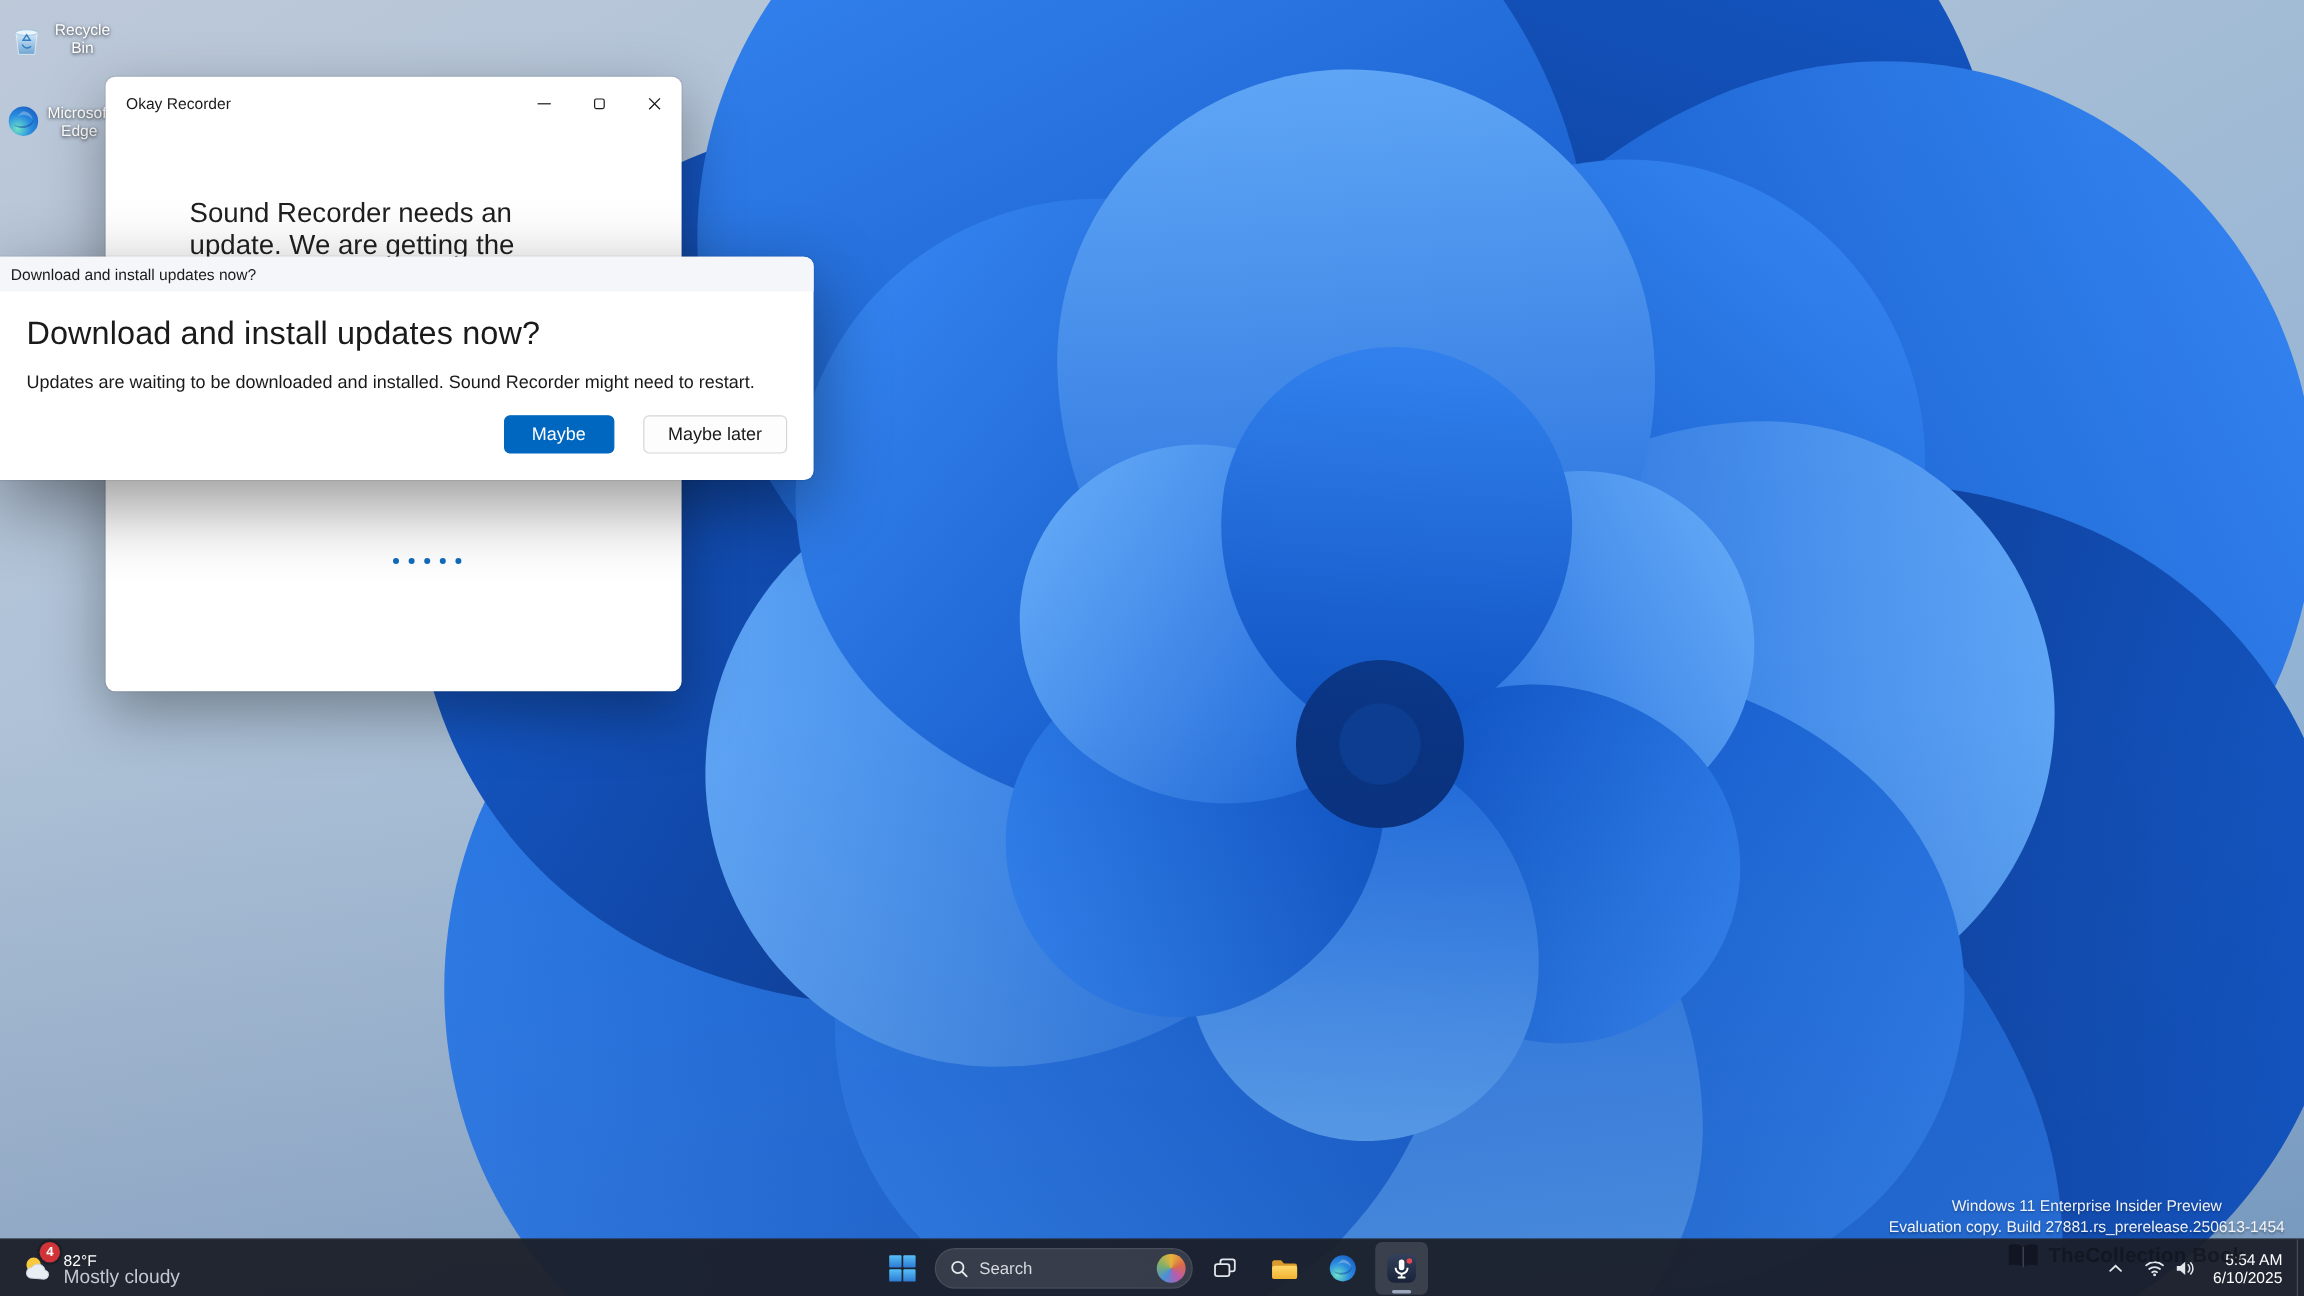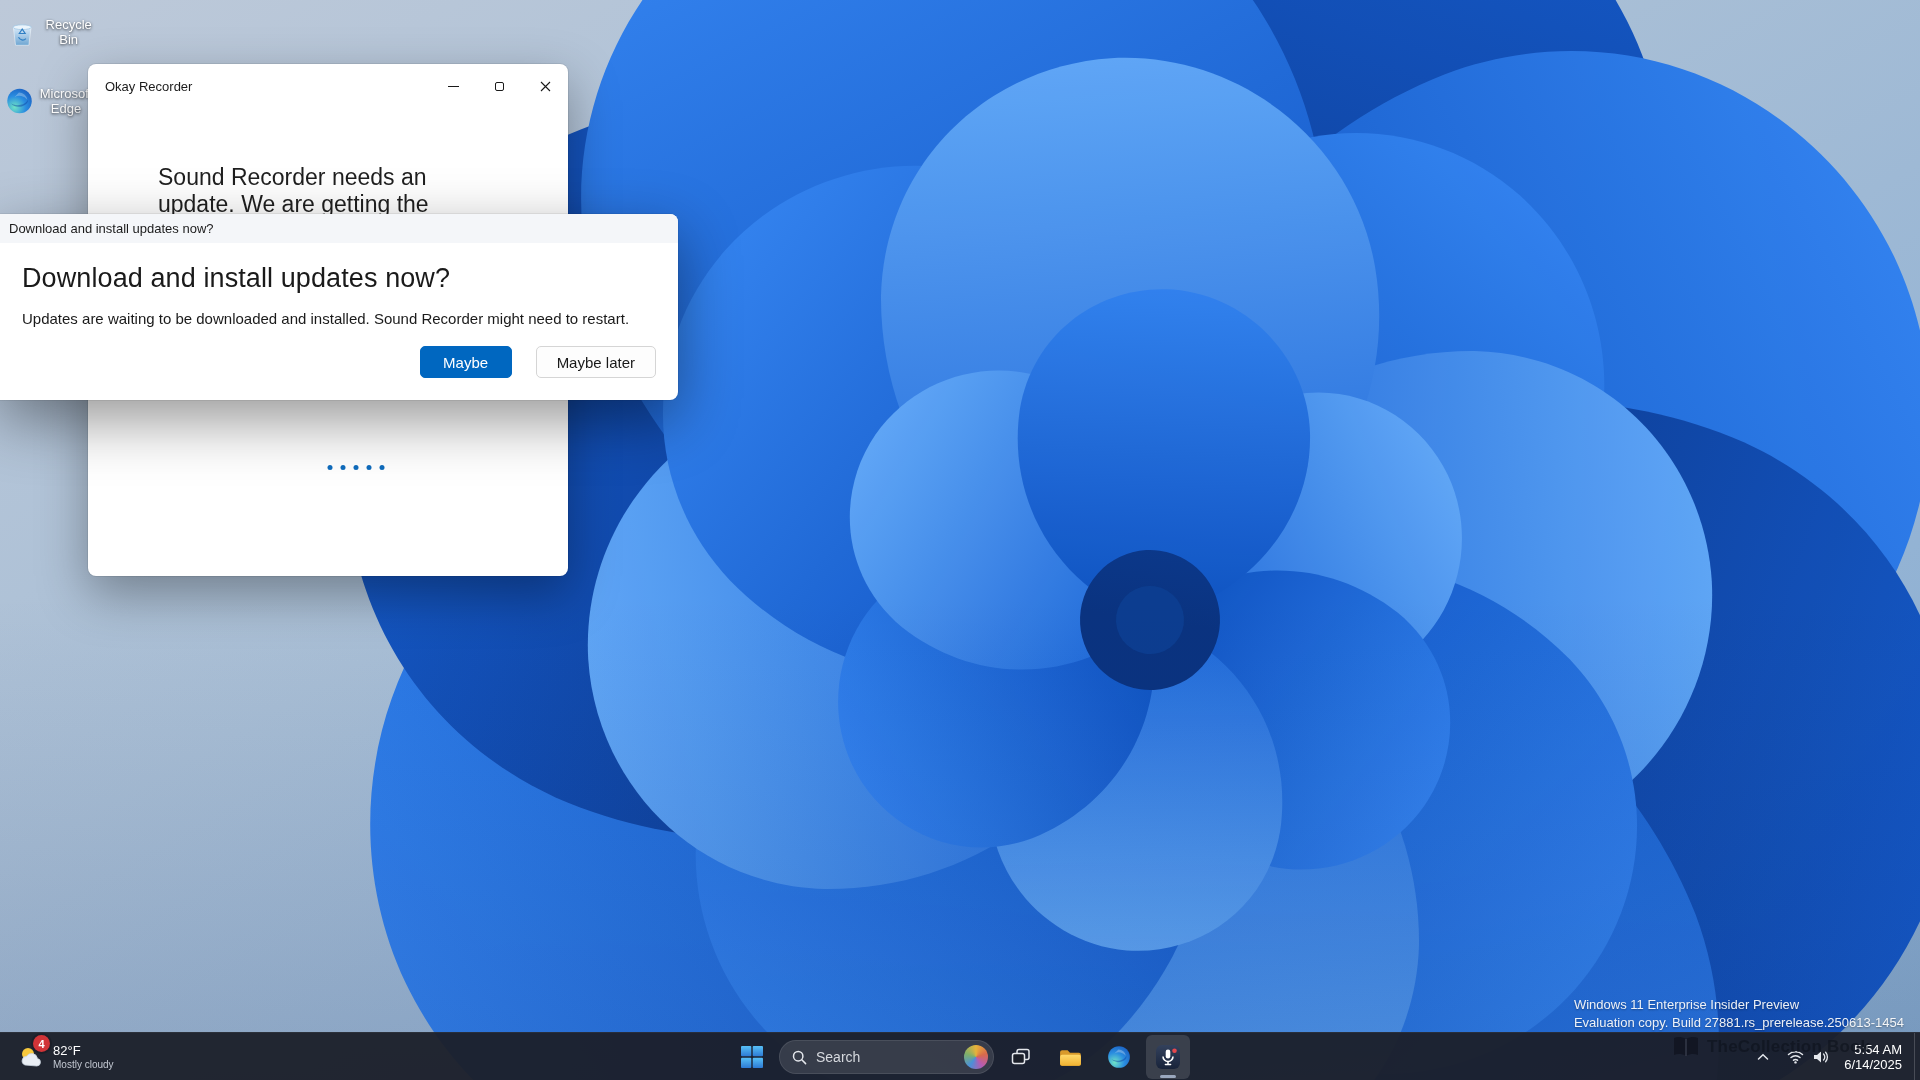--- a/index.html
+++ b/index.html
@@ -7,21 +7,21 @@
   body { font-family: "Liberation Sans", sans-serif; cursor: default; }
   .screen { position: relative; width: 1920px; height: 1080px; overflow: hidden; background: #9db8d3; }
   .wallpaper { position: absolute; inset: 0; width: 100%; height: 100%; display: block; }
 
   
   .desktop-icons { position: absolute; top: 10px; left: 6px; width: 88px; display: flex; flex-direction: column; gap: 26px; z-index: 5; }
   .dicon { display: flex; flex-direction: row; align-items: center; gap: 5px; cursor: pointer; }
   .dlabel { font-size: 13px; color: #fff; text-align: center; line-height: 15px; text-shadow: 0 1px 3px rgba(0,0,0,.8); }
 
   
-  .win-watermark { position: absolute; right: 16px; top: 996px; text-align: left; color: rgba(255,255,255,.92);
+  .win-watermark { position: absolute; right: 16px; top: 996px; text-align: center; color: rgba(255,255,255,.92);
     font-size: 13px; line-height: 18px; z-index: 35; text-shadow: 0 1px 2px rgba(0,0,0,.35); }
 
   
   .app-window { position: absolute; left: 88px; top: 64px; width: 480px; height: 512px; background: #fff;
     border-radius: 8px; box-shadow: 0 18px 50px rgba(0,0,0,.34), 0 0 0 1px rgba(0,0,0,.07); z-index: 10; }
   .titlebar { height: 44px; display: flex; align-items: center; }
   .win-title { margin-left: 17px; font-size: 13px; color: #1b1b1b; }
   .caption-buttons { margin-left: auto; display: flex; height: 100%; }
   .cap-btn { width: 46px; height: 100%; background: transparent; border: none; display: flex; align-items: center;
     justify-content: center; cursor: pointer; color: #1a1a1a; border-radius: 0 8px 0 0; }
@@ -47,21 +47,21 @@
 
   
   .taskbar { position: absolute; left: 0; right: 0; bottom: 0; height: 48px; background: rgba(27,31,41,.95);
     border-top: 1px solid rgba(255,255,255,.05); z-index: 40; }
   .widget { position: absolute; left: 6px; top: 0; height: 48px; display: flex; align-items: center; gap: 8px;
     padding: 0 12px; cursor: pointer; border-radius: 6px; }
   .badge { position: absolute; left: 27px; top: 2px; min-width: 17px; height: 17px; padding: 0 3px; border-radius: 9px;
     background: #d13438; color: #fff; font-size: 11px; font-weight: 700; display: flex; align-items: center;
     justify-content: center; box-shadow: 0 0 0 2px rgba(27,31,41,.9); z-index: 2; }
   .wx-temp { font-size: 13px; color: #fff; line-height: 15px; }
-  .wx-cond { font-size: 10px; color: #c3c8d2; line-height: 14px; }
+  .wx-cond { font-size: 16px; color: #c3c8d2; line-height: 14px; }
 
   .tb-center { position: absolute; left: 50%; top: 0; transform: translateX(-50%); height: 48px; display: flex;
     align-items: center; gap: 5px; }
   .tb-btn { position: relative; width: 44px; height: 44px; border-radius: 6px; background: transparent; border: none;
     display: flex; align-items: center; justify-content: center; cursor: pointer; }
   .tb-btn.active { background: rgba(255,255,255,.13); }
   .run-indicator { position: absolute; bottom: 1px; left: 50%; transform: translateX(-50%); width: 16px; height: 3px;
     border-radius: 2px; background: #9aa7bd; }
   .search { height: 34px; width: 215px; border-radius: 17px; background: rgba(255,255,255,.12);
     border: 1px solid rgba(255,255,255,.09); display: flex; align-items: center; gap: 9px; padding: 0 5px 0 12px; cursor: pointer; }
@@ -331,21 +331,21 @@
           <circle cx="8.5" cy="12.4" r="1.2" fill="#e4e7ec"></circle>
         </svg>
         <svg width="16" height="14" viewBox="0 0 16 14">
           <path d="M1 5 h3 l4 -3.6 v11.2 L4 9 H1 Z" fill="#e4e7ec"></path>
           <path d="M10.5 4 a4.2 4.2 0 0 1 0 6" fill="none" stroke="#e4e7ec" stroke-width="1.3" stroke-linecap="round"></path>
           <path d="M12.6 2.3 a7 7 0 0 1 0 9.4" fill="none" stroke="#e4e7ec" stroke-width="1.3" stroke-linecap="round"></path>
         </svg>
       </div>
       <div class="clock">
         <div>5:54 AM</div>
-        <div>6/14/2025</div>
+        <div>6/10/2025</div>
       </div>
       <div class="show-desktop"></div>
     </div>
   </div>
 
   <div class="collection-mark">
     <svg width="28" height="24" viewBox="0 0 28 24">
       <path d="M14 4 C 10 1.5 5 1.5 2 3 V20 C 5 18.5 10 18.5 14 21 C 18 18.5 23 18.5 26 20 V3 C 23 1.5 18 1.5 14 4 Z" fill="rgba(13,17,27,.66)"></path>
       <path d="M14 4 V21" stroke="rgba(120,130,150,.5)" stroke-width="1"></path>
     </svg>

